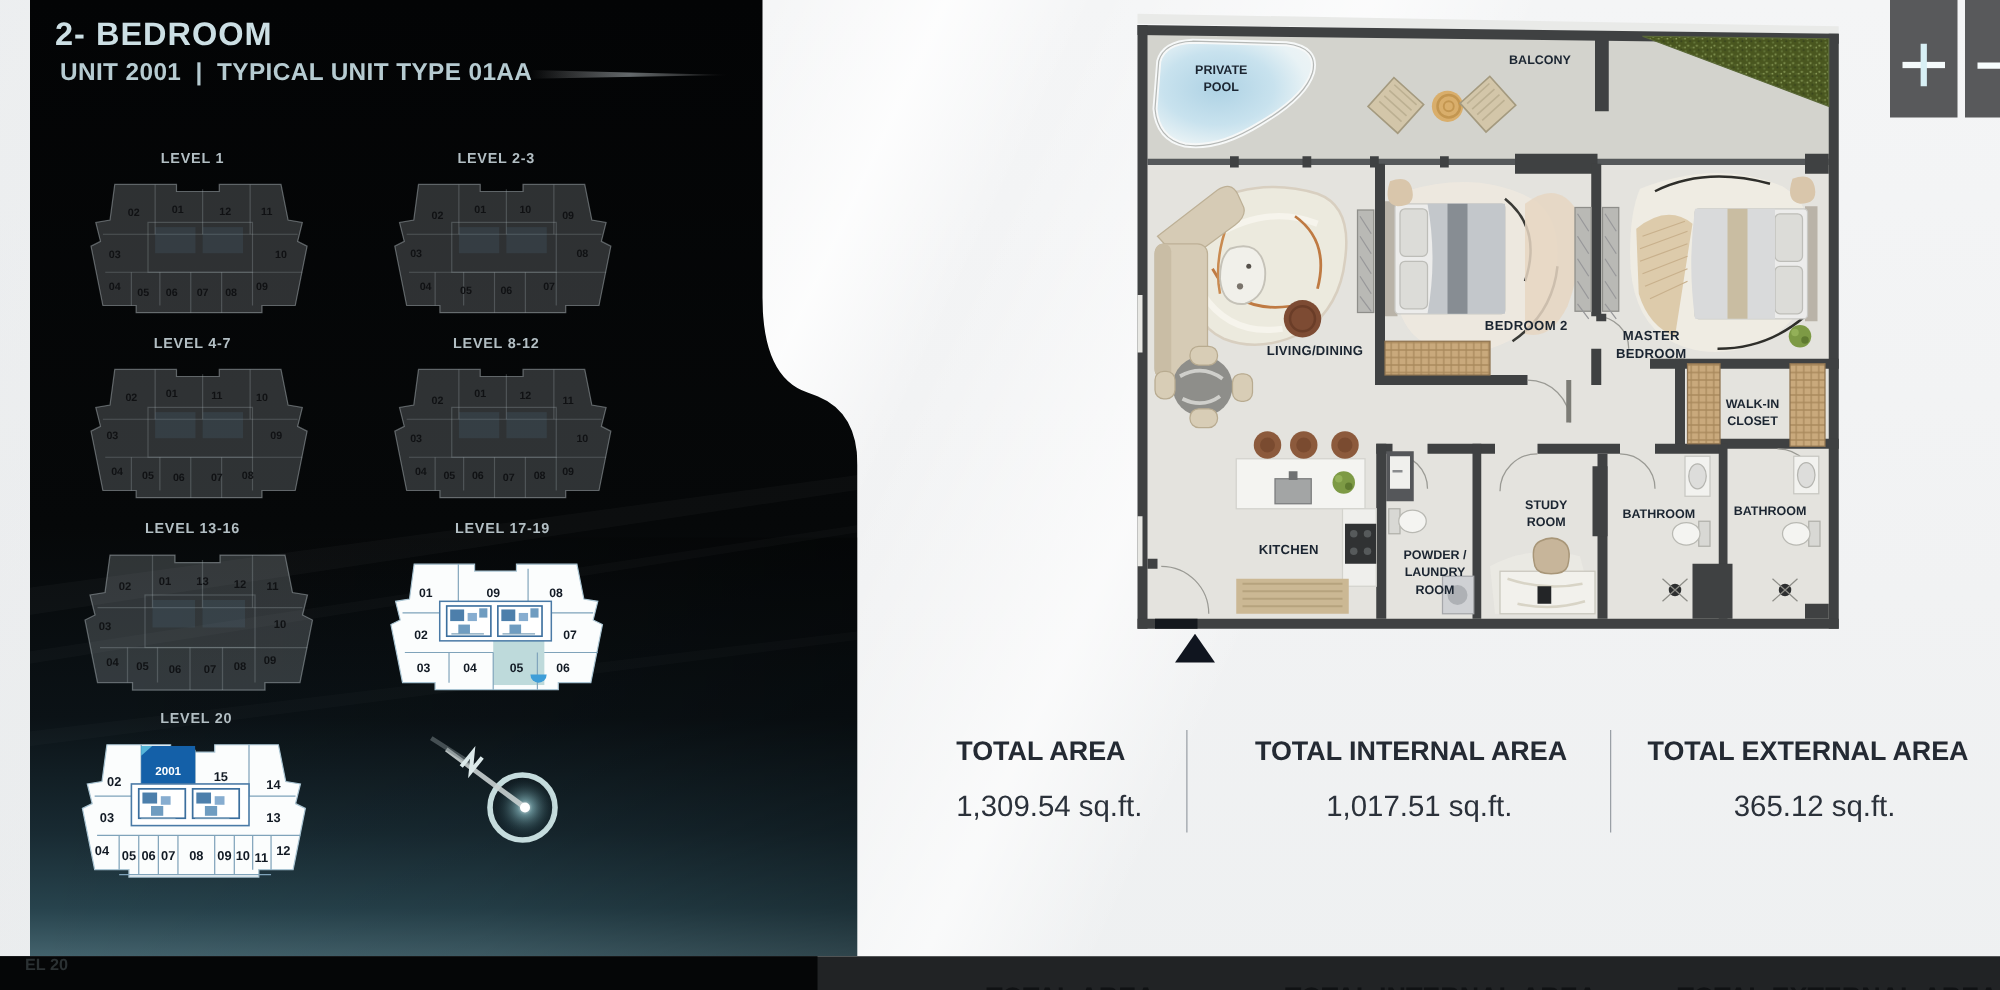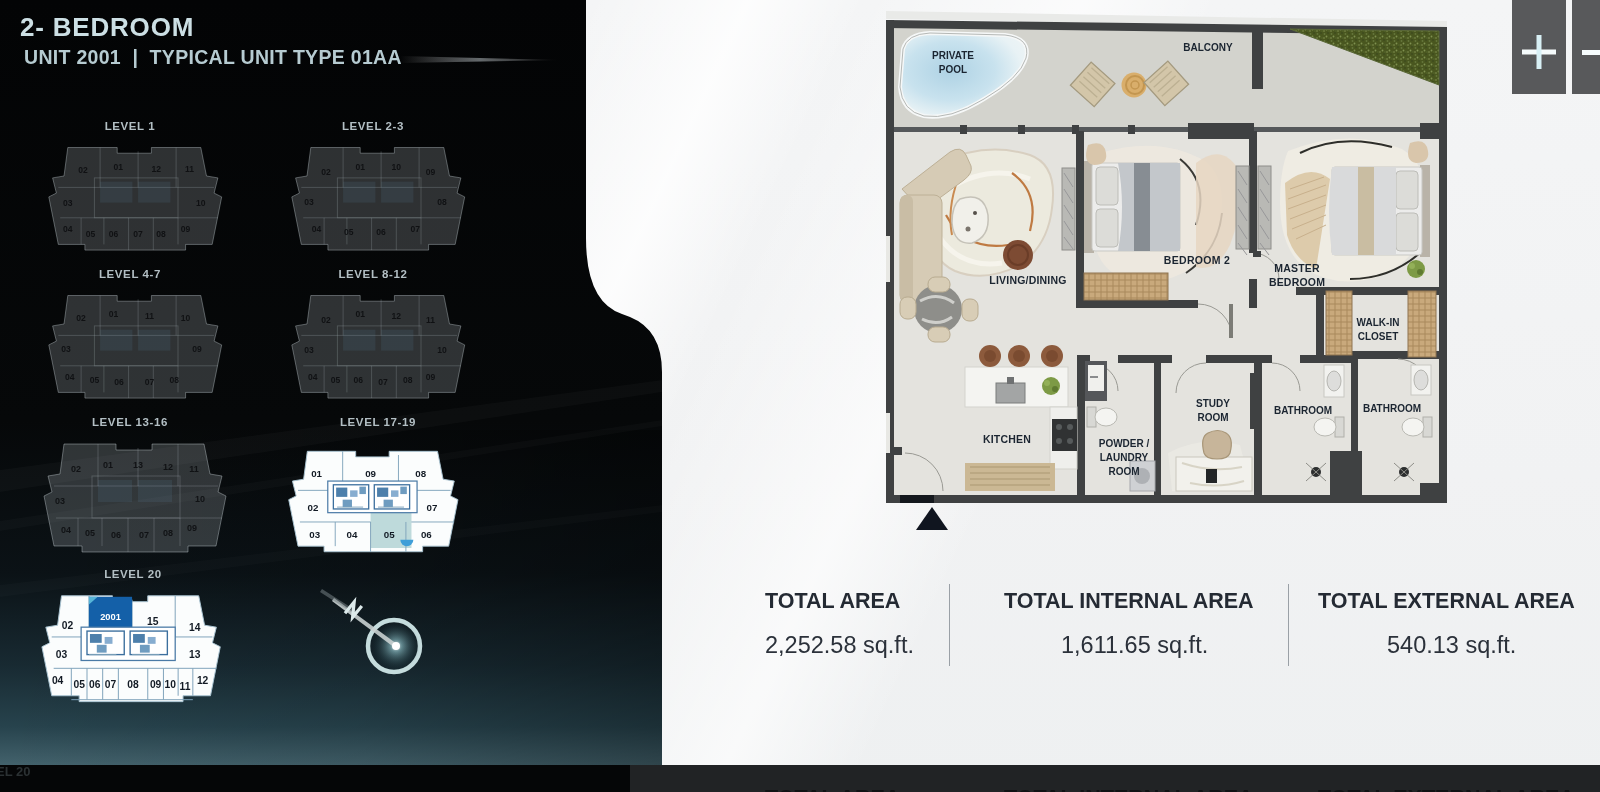--- a/index.html
+++ b/index.html
@@ -1,19 +1,19 @@
 <!DOCTYPE html>
 <html><head>
 <meta charset="utf-8">
 <style>
   html,body{margin:0;padding:0;}
   body{width:1600px;height:792px;overflow:hidden;position:relative;-webkit-font-smoothing:antialiased;
        font-family:"Liberation Sans",sans-serif;
        background:#f2f3f4;}
-  .abs{position:absolute;}
+  .abs{position:absolute;padding-left:24px;}
   
   #bg{left:0;top:0;width:1600px;height:792px;
       background:
         linear-gradient(115deg, rgba(255,255,255,0) 30%, rgba(255,255,255,.8) 38%, rgba(255,255,255,0) 44%, rgba(255,255,255,.65) 55%, rgba(255,255,255,0) 62%),
         linear-gradient(100deg, rgba(222,226,228,.35) 0%, rgba(255,255,255,0) 28%),
         linear-gradient(180deg,#f4f5f6 0%,#f1f2f3 60%,#eef0f1 100%);}
   .ttl{position:absolute;color:#242a33;font-weight:bold;white-space:nowrap;}
   .val{position:absolute;color:#2b313a;white-space:nowrap;}
   .vline{position:absolute;width:1px;background:#9aa0a6;}
   .zbtn{position:absolute;background:#58595b;color:#fff;}
@@ -571,33 +571,33 @@
 
   <text x="1297" y="289" class="rl f11">MASTER</text>
       <text x="1297" y="303" class="rl f11">BEDROOM</text>
 
   <polygon points="916,547 948,547 932,524" fill="#10151f"></polygon>
 </svg>
 </div>
 
 <div class="ttl" style="left:765px;top:589px;font-size:21.5px;letter-spacing:0px;">TOTAL AREA</div>
 
-<div class="val" style="left:765px;top:632px;font-size:23.5px;">2,252.58 sq.ft.</div>
+<div class="val" style="left:765px;top:632px;font-size:23.5px;">1,309.54 sq.ft.</div>
 
 <div class="vline" style="left:949px;top:584px;height:82px;"></div>
 
 <div class="ttl" style="left:1004px;top:589px;font-size:21.5px;letter-spacing:0px;">TOTAL INTERNAL AREA</div>
 
-<div class="val" style="left:1061px;top:632px;font-size:23.5px;">1,611.65 sq.ft.</div>
+<div class="val" style="left:1061px;top:632px;font-size:23.5px;">1,017.51 sq.ft.</div>
 
 <div class="vline" style="left:1288px;top:584px;height:82px;"></div>
 
 <div class="ttl" style="left:1318px;top:589px;font-size:21.5px;letter-spacing:0px;">TOTAL EXTERNAL AREA</div>
 
-<div class="val" style="left:1387px;top:632px;font-size:23.5px;">540.13 sq.ft.</div>
+<div class="val" style="left:1387px;top:632px;font-size:23.5px;">365.12 sq.ft.</div>
 
 <div class="zbtn" style="left:1512px;top:0;width:54px;height:94px;">
   <svg width="54" height="94">
       <g>
         <rect x="10" y="49.5" width="34" height="5" fill="#f5fbfc"></rect>
         <rect x="24.5" y="35" width="5" height="34" fill="#d8f0f5"></rect>
       </g>
     </svg>
 </div>
 

